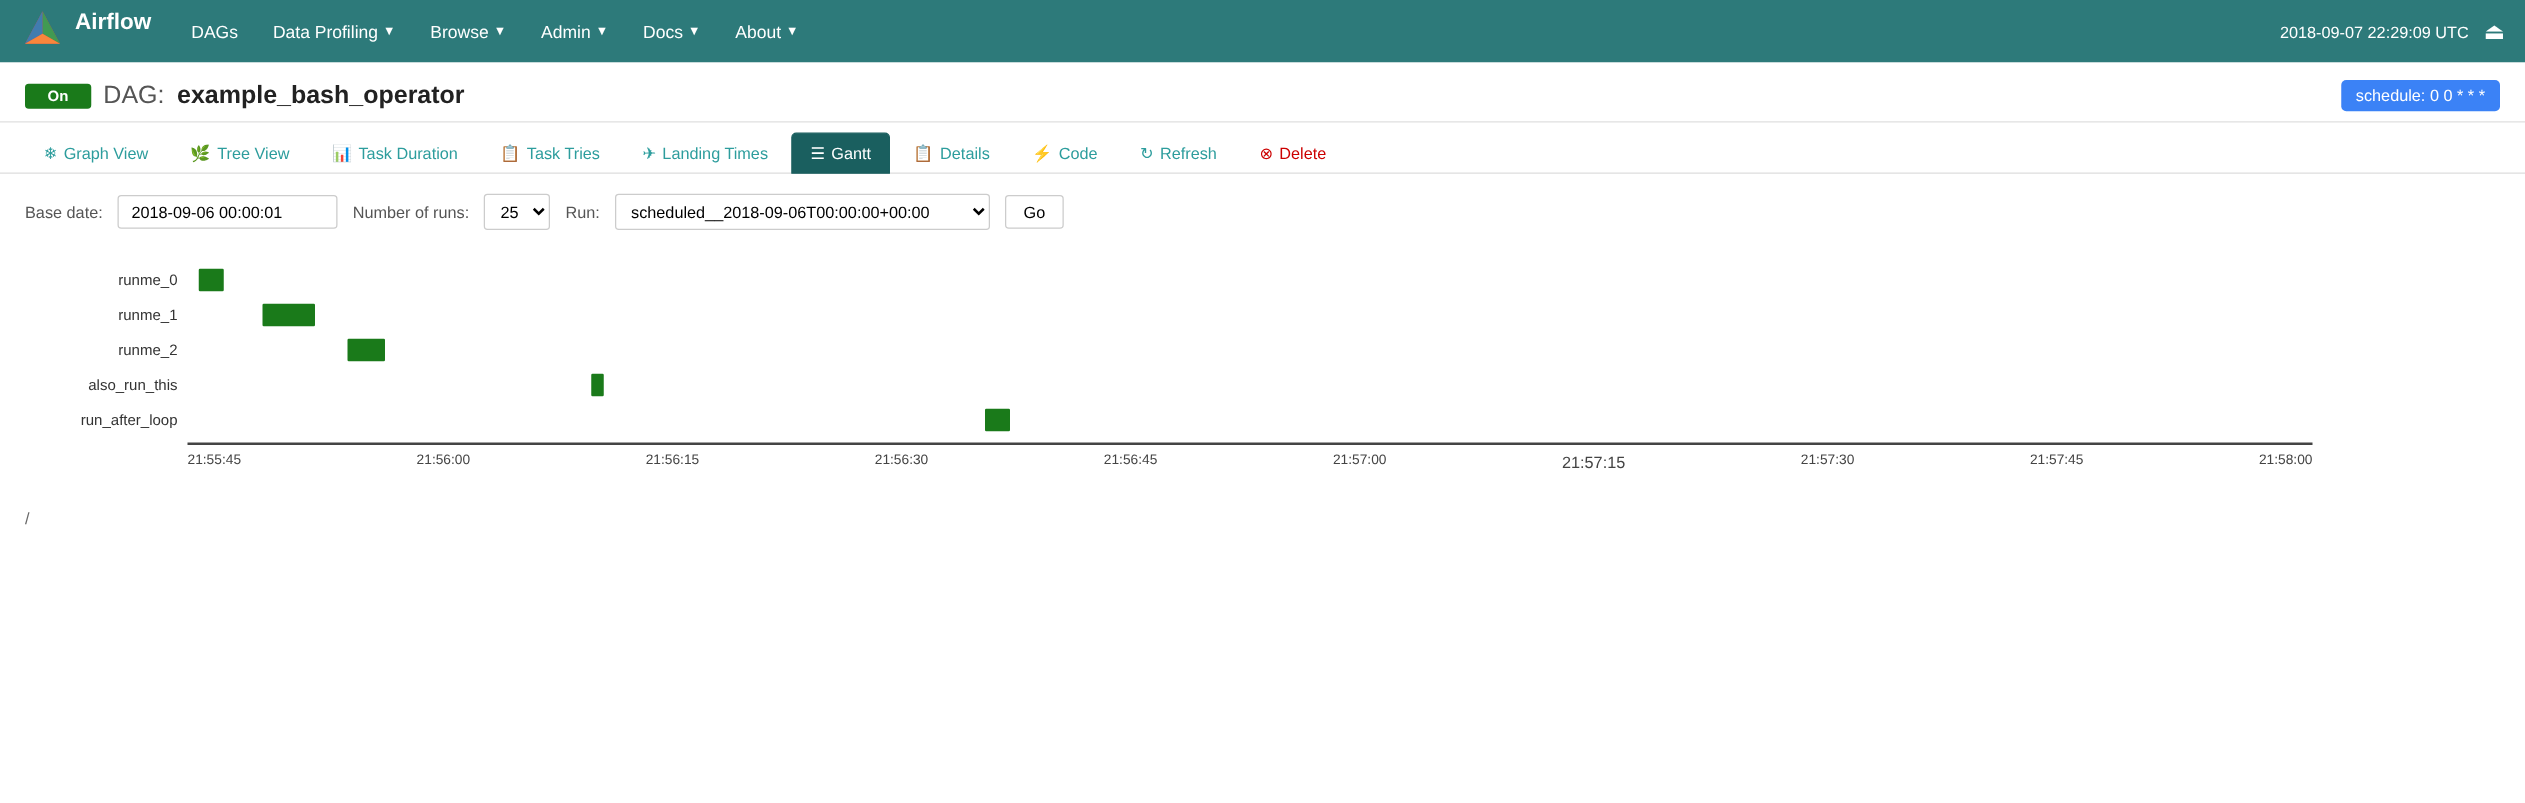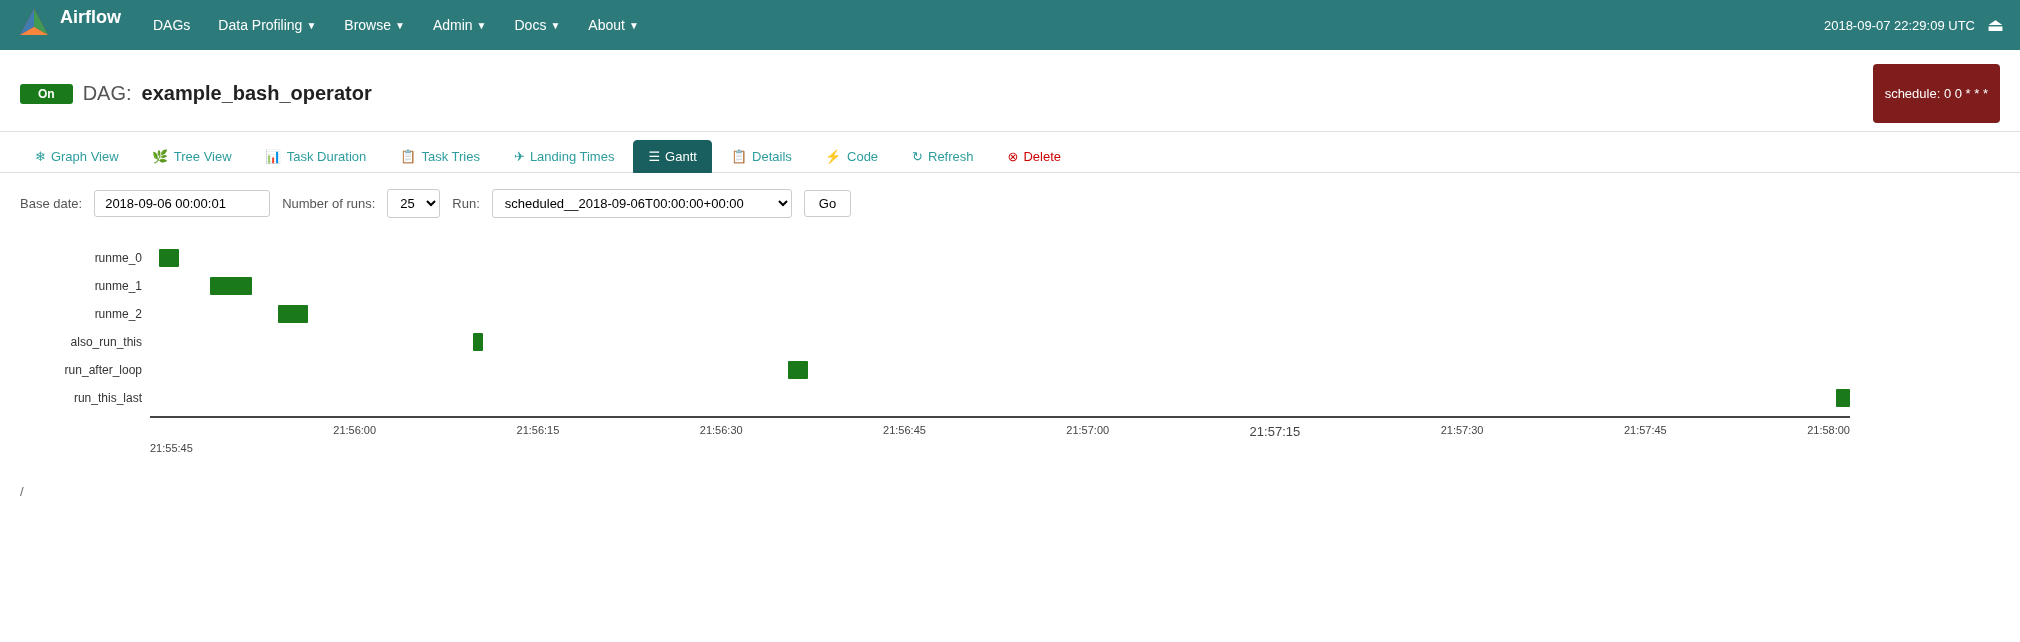--- a/index.html
+++ b/index.html
@@ -84,24 +84,24 @@
       color: #555;
       font-size: 20px;
       font-weight: 400;
     }
     .dag-name {
       font-size: 20px;
       font-weight: 700;
       color: #222;
     }
     .schedule-badge {
-      background: #7f1d1d;
-      color: white;
-      font-size: 13px;
-      padding: 22px 12px;
+      background: #3b82f6;
+      color: white;
+      font-size: 13px;
+      padding: 5px 12px;
       border-radius: 4px;
     }
 
     
     .tabs-bar {
       display: flex;
       align-items: center;
       padding: 8px 20px 0 20px;
       border-bottom: 1px solid #ddd;
       gap: 4px;
@@ -291,30 +291,24 @@
             <div style="position: relative; width: 1700px; height: 28px;">
               <div style="position: absolute; left: 323px; width: 10.2px; background: rgb(26, 122, 26); height: 18px; top: 5px; border-radius: 1px;"></div>
             </div>
           </div>
           <div style="display: flex; align-items: center; height: 28px; position: relative;">
             <span style="position: absolute; right: calc(100% + 8px); white-space: nowrap; font-size: 12px; color: rgb(51, 51, 51); text-align: right; width: 120px;">run_after_loop</span>
             <div style="position: relative; width: 1700px; height: 28px;">
               <div style="position: absolute; left: 637.5px; width: 20.4px; background: rgb(26, 122, 26); height: 18px; top: 5px; border-radius: 1px;"></div>
             </div>
           </div>
-          <div style="display: flex; align-items: center; height: 28px; position: relative;">
-            <span style="position: absolute; right: calc(100% + 8px); white-space: nowrap; font-size: 12px; color: rgb(51, 51, 51); text-align: right; width: 120px;">run_this_last</span>
-            <div style="position: relative; width: 1700px; height: 28px;">
-              <div style="position: absolute; left: 1686.4px; width: 13.6px; background: rgb(26, 122, 26); height: 18px; top: 5px; border-radius: 1px;"></div>
-            </div>
-          </div>
         </div>
 
       <div style="border-top: 2px solid rgb(68, 68, 68); margin-top: 4px; display: flex; justify-content: space-between; padding-top: 6px; width: 1700px;" id="gantt-axis">
-      <span style="font-size: 11px; color: rgb(68, 68, 68); margin-top: 18px;">21:55:45</span>
+      <span style="font-size: 11px; color: rgb(68, 68, 68);">21:55:45</span>
           <span style="font-size: 11px; color: rgb(68, 68, 68);">21:56:00</span>
           <span style="font-size: 11px; color: rgb(68, 68, 68);">21:56:15</span>
           <span style="font-size: 11px; color: rgb(68, 68, 68);">21:56:30</span>
           <span style="font-size: 11px; color: rgb(68, 68, 68);">21:56:45</span>
           <span style="font-size: 11px; color: rgb(68, 68, 68);">21:57:00</span>
           <span style="font-size: 13px; color: rgb(68, 68, 68);">21:57:15</span>
           <span style="font-size: 11px; color: rgb(68, 68, 68);">21:57:30</span>
           <span style="font-size: 11px; color: rgb(68, 68, 68);">21:57:45</span>
           <span style="font-size: 11px; color: rgb(68, 68, 68);">21:58:00</span>
         </div>

